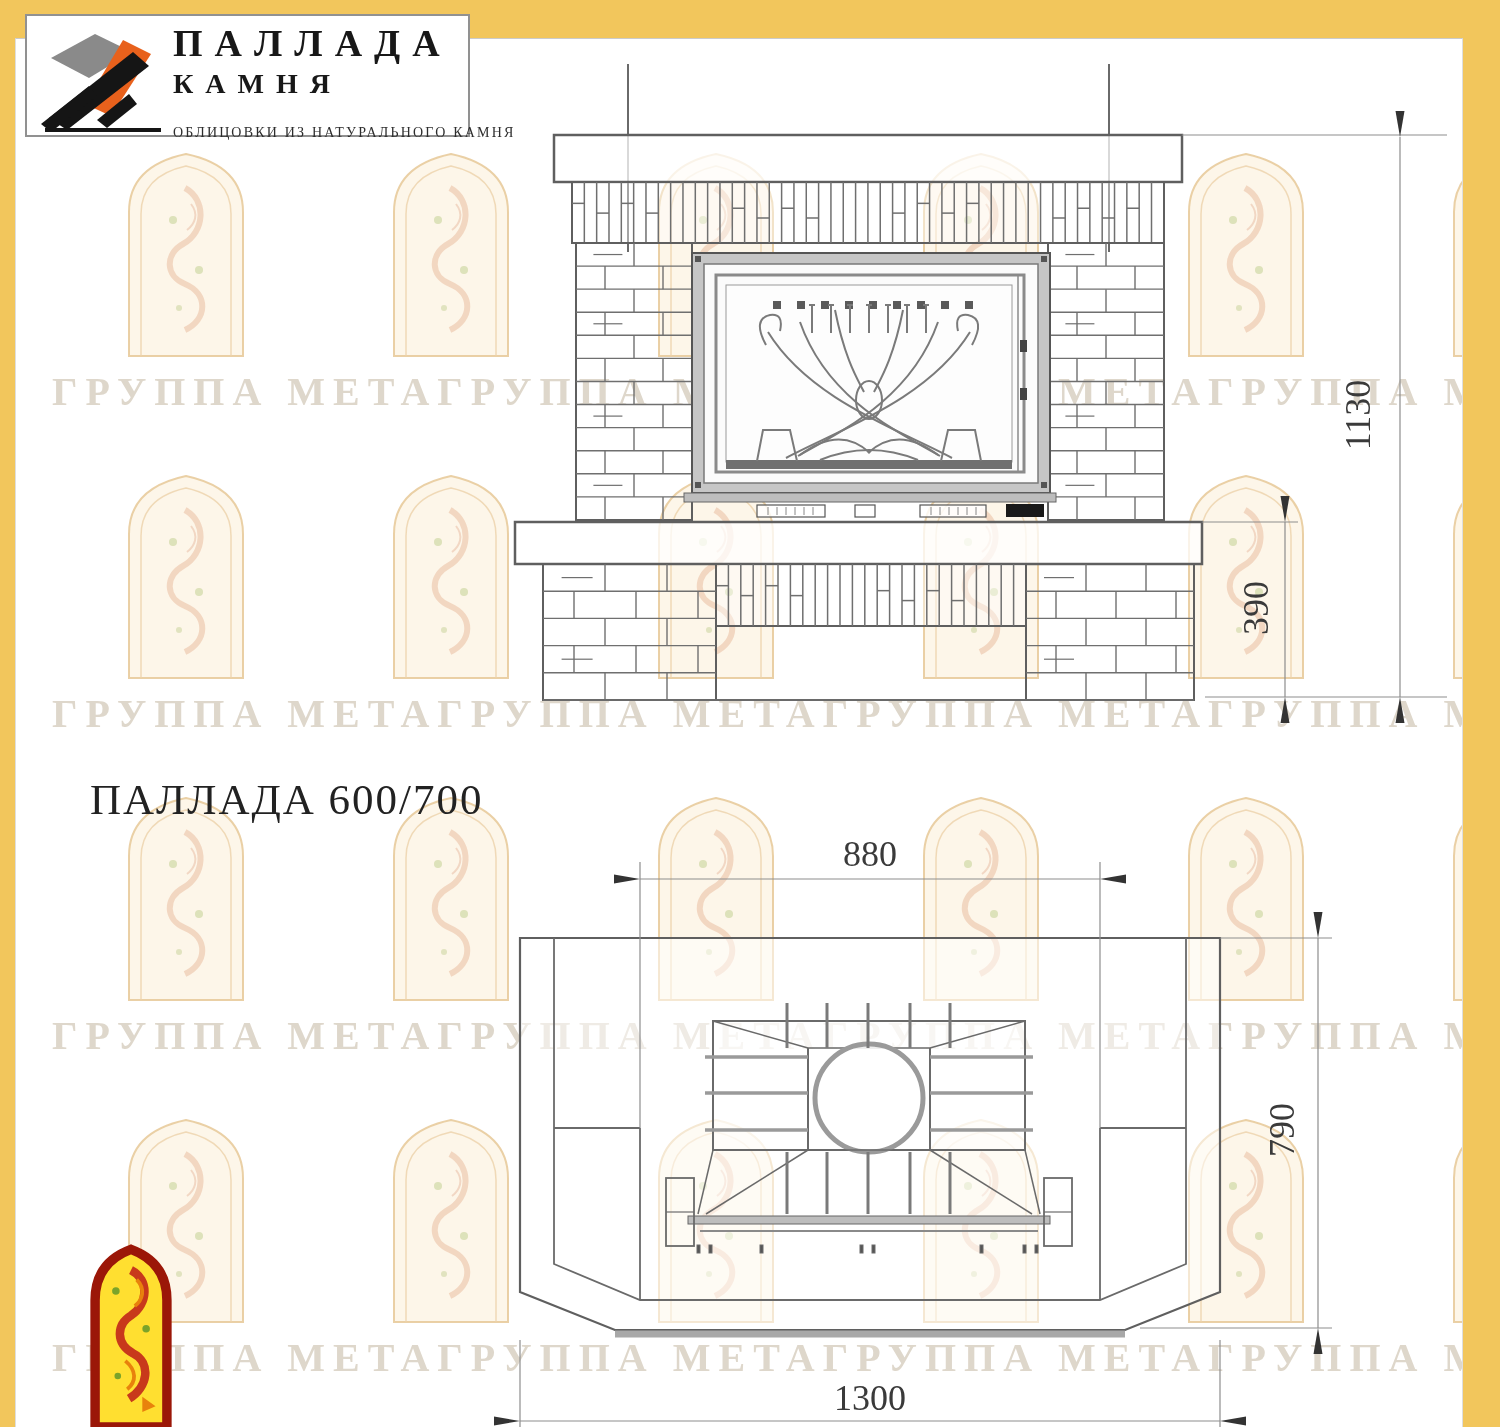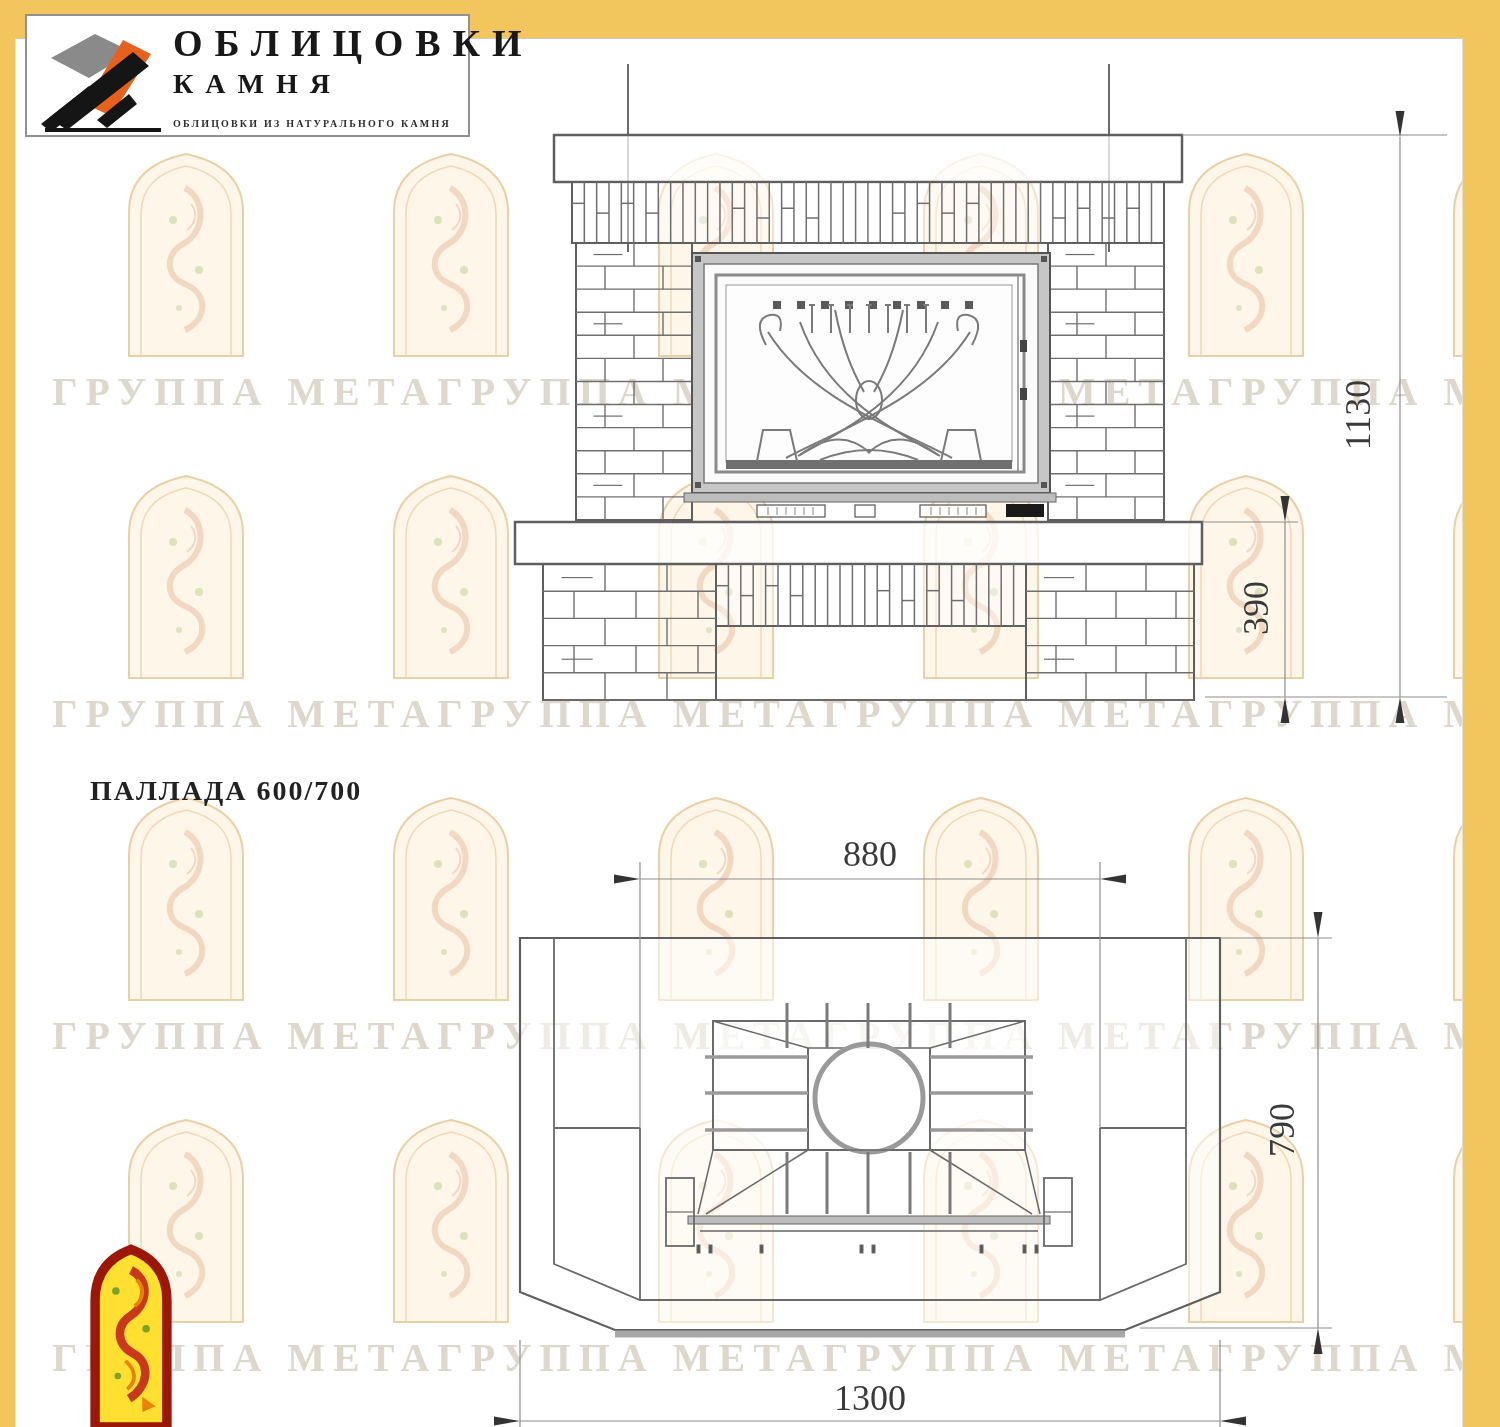--- a/index.html
+++ b/index.html
@@ -14,23 +14,23 @@
   
   #watermark{position:absolute;inset:0;z-index:1}
   .wm-text{position:absolute;left:52px;width:1420px;white-space:nowrap;overflow:hidden;
       font-weight:bold;font-size:40px;letter-spacing:8px;color:rgba(168,150,118,0.38)}
   
   #brand-logo{position:absolute;left:25px;top:14px;width:445px;height:123px;background:#ffffff;
       border:2px solid #919191;z-index:4;box-sizing:border-box}
   #brand-texts{position:absolute;left:146px;top:6px;width:295px}
   #brand-line1{font-weight:bold;font-size:38px;letter-spacing:12px;color:#181818;line-height:42px}
   #brand-line2{font-weight:bold;font-size:28px;letter-spacing:12px;color:#181818;line-height:40px}
-  #brand-tagline{font-weight:bold;font-size:10px;letter-spacing:2.2px;color:#2d2d2d;margin-top:14px;white-space:nowrap}
+  #brand-tagline{font-weight:normal;font-size:14px;letter-spacing:2.2px;color:#2d2d2d;margin-top:21px;white-space:nowrap}
   
-  #product-title{position:absolute;left:90px;top:775px;font-weight:bold;font-size:28px;
+  #product-title{position:absolute;left:90px;top:775px;font-weight:normal;font-size:43px;
       letter-spacing:2px;color:#222;z-index:3}
   
   #drawing-svg{position:absolute;left:0;top:0;z-index:3}
   text.dim{font-family:"Liberation Serif",serif;font-size:36px;fill:#3a3a3a}
   
   #meta-badge{position:absolute;left:85px;top:1238px;width:92px;height:189px;z-index:3;overflow:hidden}
 </style>
 </head>
 <body>
 
@@ -267,21 +267,21 @@
 <div id="brand-logo">
   <svg width="135" height="110" style="position:absolute;left:10px;top:8px">
     <polygon points="14,34 58,10 95,28 52,54" fill="#8a8a8a"></polygon>
     <polygon points="48,80 86,16 114,30 74,92" fill="#e8611c"></polygon>
     <polygon points="12,94 96,28 112,42 30,106" fill="#151515"></polygon>
     <polygon points="4,100 52,62 60,72 14,108" fill="#151515"></polygon>
     <polygon points="60,96 92,70 100,80 70,104" fill="#151515"></polygon>
     <rect x="8" y="104" width="116" height="4" fill="#151515"></rect>
   </svg>
   <div id="brand-texts">
-    <div id="brand-line1">ОБЛИЦОВКИ</div>
+    <div id="brand-line1">ПАЛЛАДА</div>
     <div id="brand-line2">КАМНЯ</div>
     <div id="brand-tagline">ОБЛИЦОВКИ ИЗ НАТУРАЛЬНОГО КАМНЯ</div>
   </div>
 </div>
 
 <div id="product-title">ПАЛЛАДА 600/700</div>
 
 <svg id="drawing-svg" width="1500" height="1427">
 
   <g id="front-view">

